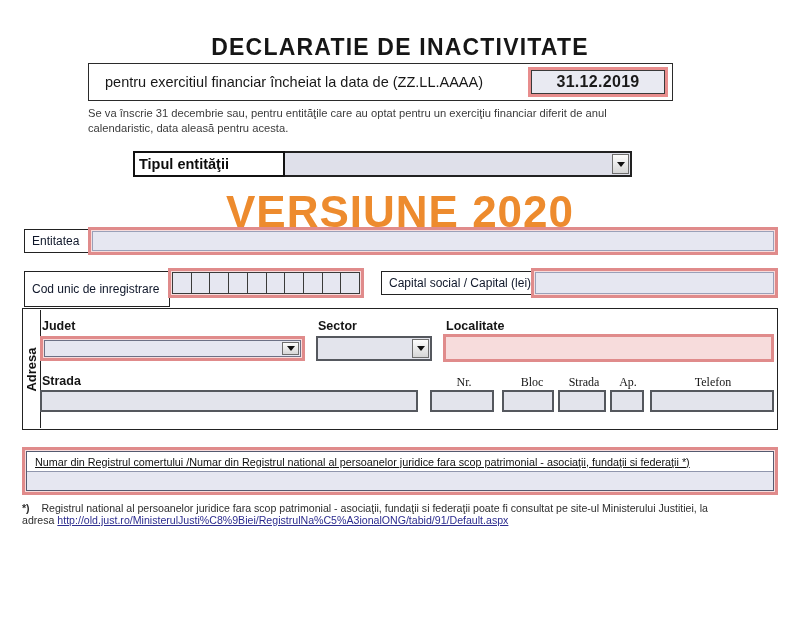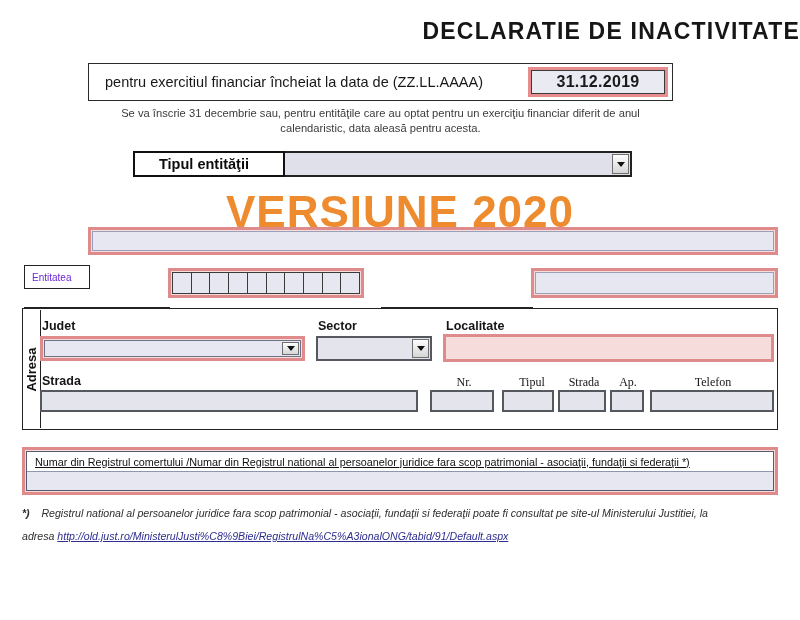--- a/index.html
+++ b/index.html
@@ -11,22 +11,22 @@
     width: 800px; height: 620px;
     font-family: "Liberation Sans", sans-serif;
     color: #111;
     overflow: hidden;
     position: relative;
   }
   .page { position: relative; width: 800px; height: 620px; background:#fff; }
 
   
   .title {
-    position: absolute; left: 0; top: 18px; width: 800px;
-    text-align: right;
+    position: absolute; left: 0; top: 34px; width: 800px;
+    text-align: center;
     font-size: 23px; font-weight: bold; letter-spacing: 1.2px;
     color: #161616;
   }
 
   
   .fy-box {
     position: absolute; left: 88px; top: 63px; width: 585px; height: 38px;
     border: 1px solid #2b2b2b; background: #fff;
     display: flex; align-items: center;
   }
@@ -44,32 +44,32 @@
     width: 100%; height: 100%;
     border: 1px solid #3a3a3a; background: #e9eaf2;
     display: flex; align-items: center; justify-content: center;
     font-size: 16px; font-weight: bold; color: #1a1a1a;
     letter-spacing: 0.3px;
   }
 
   
   .fy-note {
     position: absolute; left: 88px; top: 106px; width: 585px;
-    text-align: center; font-size: 11.2px; line-height: 15px; color: #3b3b3b;
+    font-size: 11.2px; line-height: 15px; color: #3b3b3b;
   }
 
   
   .ent-type-row {
     position: absolute; left: 133px; top: 151px; width: 499px; height: 26px;
     display: flex; align-items: stretch;
   }
   .ent-type-label {
     width: 152px;
     border: 2px solid #111; background: #fff;
-    display: flex; align-items: center; padding-left: 24px;
+    display: flex; align-items: center; padding-left: 4px;
     font-size: 14.5px; font-weight: bold; color: #0d0d0d;
   }
   .ent-type-select {
     flex: 1; position: relative;
     border: 2px solid #222; border-left: none;
     background: #dfe0ea;
     display: flex; align-items: center;
   }
   .ent-type-value { padding-left: 6px; font-size: 12px; color: #222; }
   .dd-arrow {
@@ -90,22 +90,22 @@
     text-align: center;
     font-size: 44px; font-weight: bold; letter-spacing: 1px;
     color: #ed8b2e;
     font-family: "Liberation Sans", sans-serif;
   }
 
   
   .lbl-box {
     border: 1px solid #222; background: #fff;
     display: flex; align-items: center;
-    font-size: 10px; color: #6d28d9;
-    padding: 0 7px; white-space: nowrap; margin-top: 36px;
+    font-size: 12px; color: #0f172a;
+    padding: 0 7px; white-space: nowrap;
   }
   .redfield {
     border: 3px solid #e08b8b; background: #f7dcdc;
     padding: 1px;
   }
   .redfield > .inner {
     width: 100%; height: 100%;
     border: 1px solid #9aa0b8; background: #e6e7f1;
   }
 
@@ -203,21 +203,21 @@
     height: 20px; background: #ffffff;
     border-bottom: 1px solid #9096ad;
     display: flex; align-items: center; padding-left: 8px;
     font-size: 10.8px; color: #111; white-space: nowrap; text-decoration: underline;
   }
   .reg-input { flex: 1; background: #e6e7f1; }
 
   
   .footnote {
     position: absolute; left: 22px; top: 502px; width: 700px;
-    font-size: 10.6px; line-height: 23px; color: #2d2d2d; font-style: italic;
+    font-size: 10.6px; line-height: 12px; color: #2d2d2d;
   }
   .footnote .star { font-weight: bold; }
   .fn-link {
     color: #2d2d8f; text-decoration: underline; word-break: break-all;
   }
 </style>
 </head>
 <body>
 
 <div class="page">
@@ -291,21 +291,21 @@
   <div class="loc-field">
     <div class="inner"></div>
   </div>
 
   <div class="fld-label strada-label">Strada</div>
   <div class="strada-field"></div>
 
   <div class="fld-label-serif" style="left:434px; top:375px; width:60px;">Nr.</div>
   <div class="small-field" style="left:430px; width:64px;"></div>
 
-  <div class="fld-label-serif" style="left:506px; top:375px; width:52px;">Tipul</div>
+  <div class="fld-label-serif" style="left:506px; top:375px; width:52px;">Bloc</div>
   <div class="small-field" style="left:502px; width:52px;"></div>
 
   <div class="fld-label-serif" style="left:560px; top:375px; width:48px;">Strada</div>
   <div class="small-field" style="left:558px; width:48px;"></div>
 
   <div class="fld-label-serif" style="left:610px; top:375px; width:36px;">Ap.</div>
   <div class="small-field" style="left:610px; width:34px;"></div>
 
   <div class="fld-label-serif" style="left:652px; top:375px; width:122px;">Telefon</div>
   <div class="small-field" style="left:650px; width:124px;"></div>

